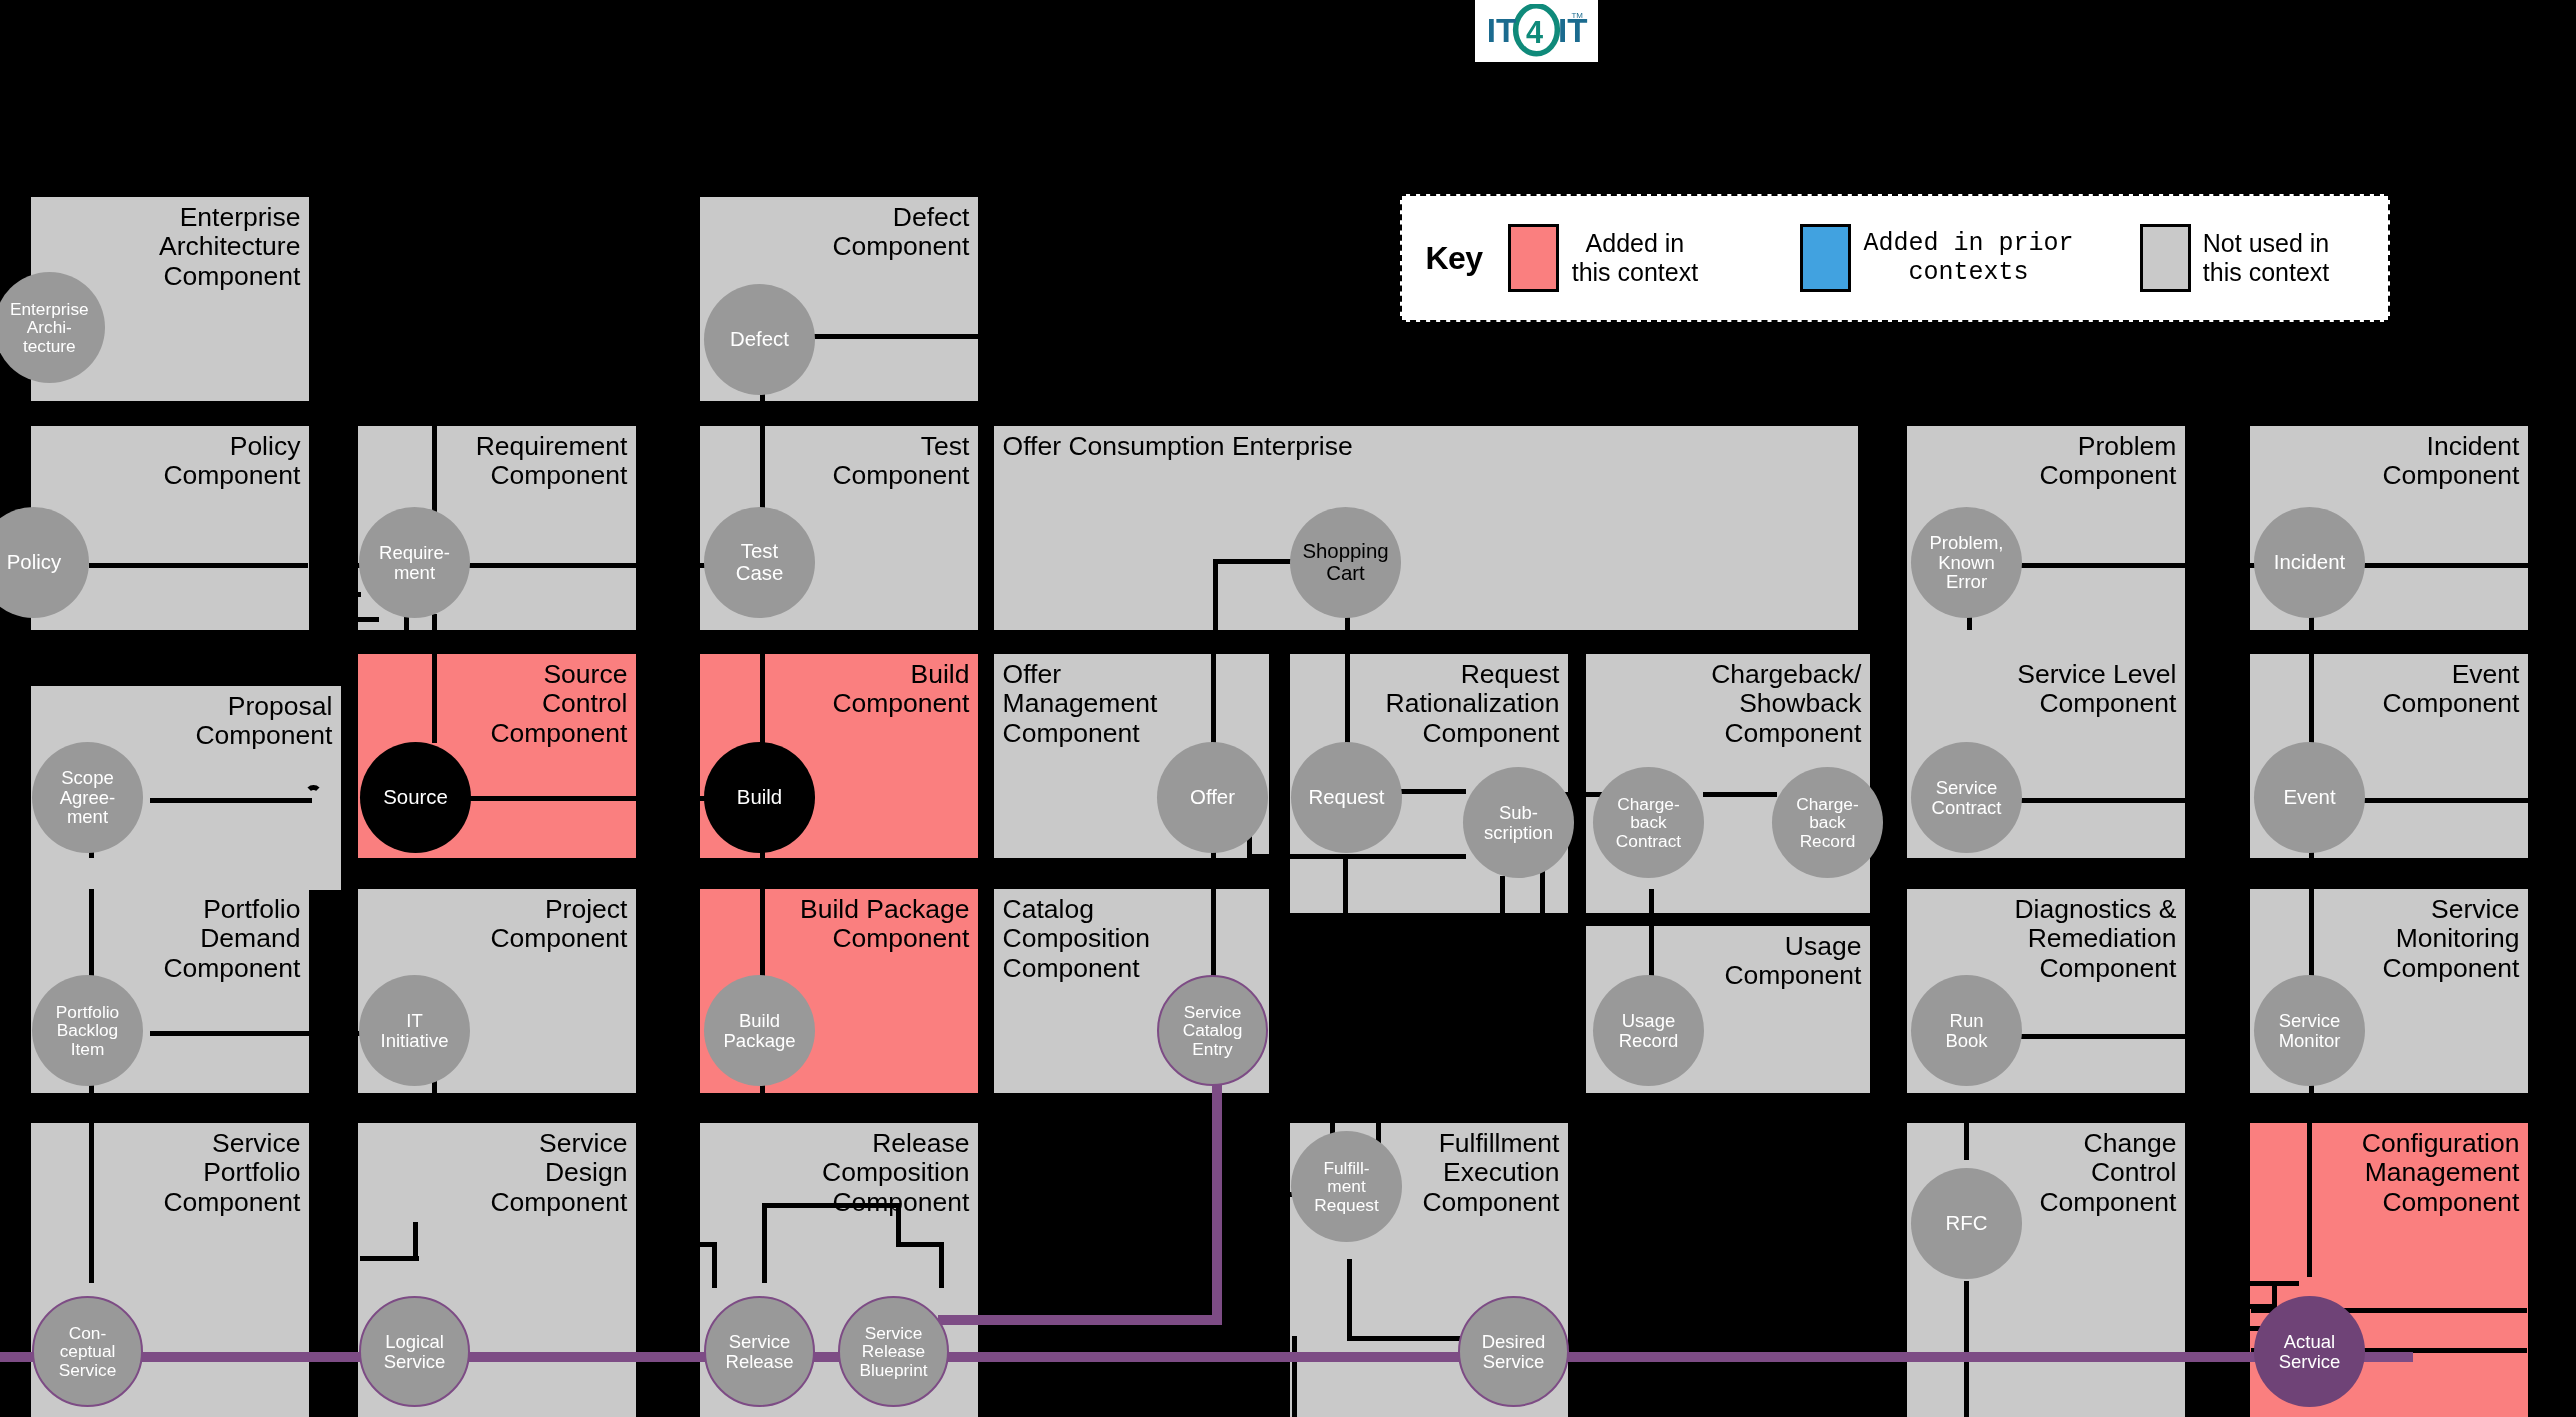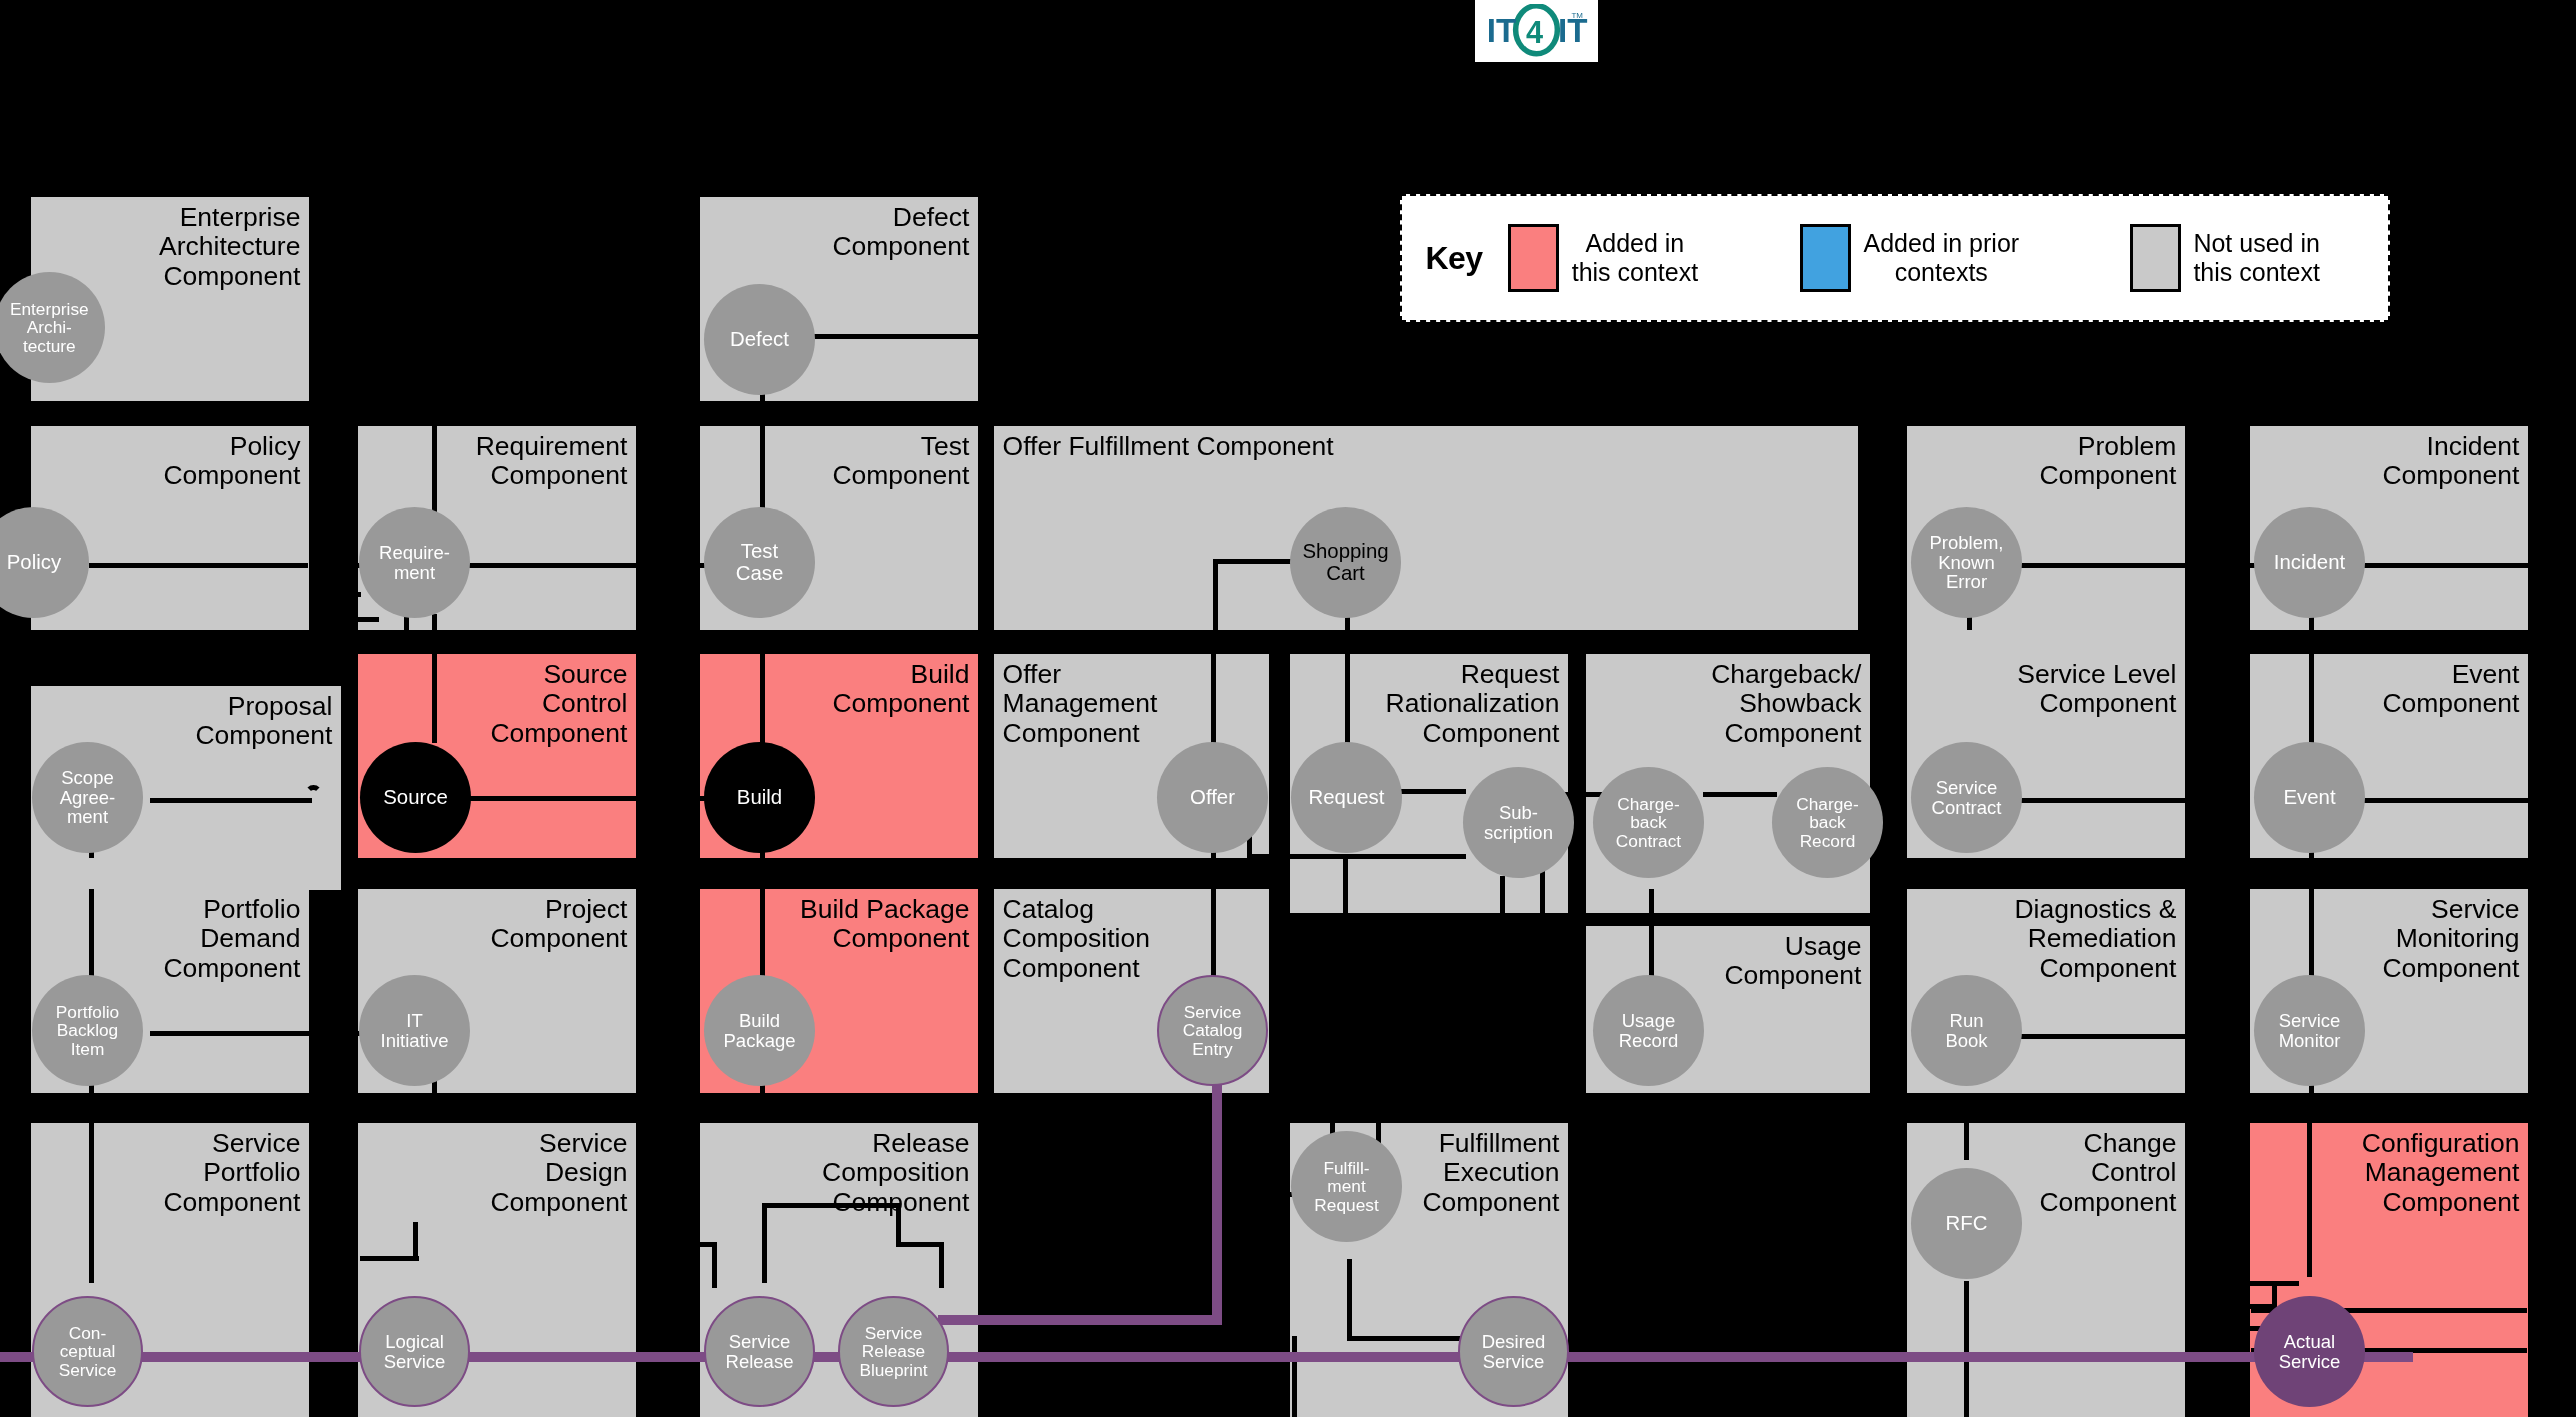--- a/index.html
+++ b/index.html
@@ -108,21 +108,21 @@
 
   <div class="key" style="left:1400px;top:194px;width:990px;height:128px;">
     <div class="key-title">Key</div>
 
     <div class="key-item" style="margin-right:102px;">
       <div class="key-swatch" style="background:#fa7f7f;"></div>
       <div class="key-label">Added in
 this context</div>
     </div>
 
-    <div class="key-item" style="margin-right:111px;">
+    <div class="key-item" style="margin-right:66px;font-family:Liberation Mono, monospace;">
       <div class="key-swatch" style="background:#41a2e0;"></div>
       <div class="key-label">Added in prior
 contexts</div>
     </div>
 
     <div class="key-item">
       <div class="key-swatch" style="background:#c9c9c9;"></div>
       <div class="key-label">Not used in
 this context</div>
     </div>
@@ -161,21 +161,21 @@
   <div class="ln v" style="left:432px;top:426px;height:86px;"></div>
 
   <div class="comp" style="left:700px;top:426px;width:278px;height:204px;">
     <div class="comp-title right">Test
 Component</div>
   </div>
   <div class="ln v" style="left:760px;top:426px;height:86px;"></div>
   <div class="ln h" style="left:691px;top:563px;width:25px;"></div>
 
   <div class="comp" style="left:994px;top:426px;width:864px;height:204px;">
-    <div class="comp-title left">Offer Fulfillment Component</div>
+    <div class="comp-title left">Offer Consumption Enterprise</div>
   </div>
   <div class="ln h" style="left:1213px;top:559px;width:114px;"></div>
   <div class="ln v" style="left:1213px;top:559px;height:71px;"></div>
   <div class="ln v" style="left:1345px;top:602px;height:28px;"></div>
 
   <div class="comp" style="left:1907px;top:426px;width:278px;height:241px;">
     <div class="comp-title right">Problem
 Component</div>
   </div>
   <div class="ln h" style="left:2021px;top:563px;width:164px;"></div>

